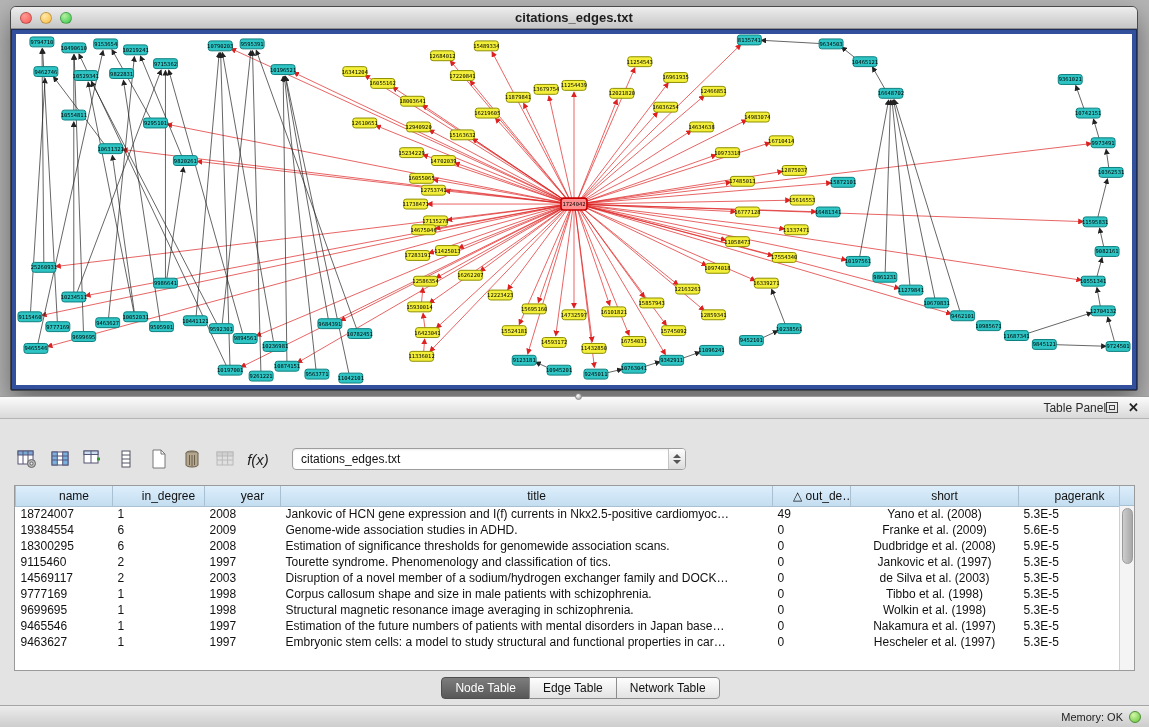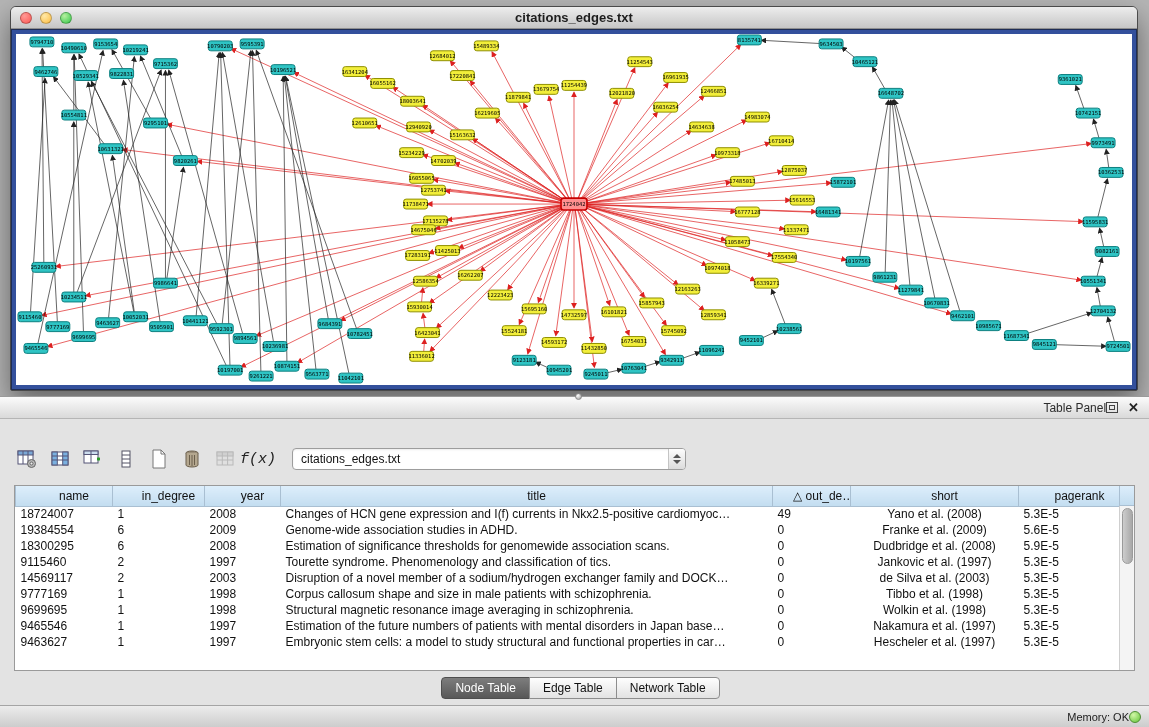--- a/index.html
+++ b/index.html
@@ -30,21 +30,21 @@
     justify-content:flex-end; padding:0 10px; font-size:12px; color:#2c2c2c; }
   .panel-hdr-btns { display:flex; align-items:center; gap:10px; }
   .float-ic { width:12px; height:11px; border:1.5px solid #444; position:relative; display:inline-block; }
   .float-ic::after { content:""; position:absolute; left:2px; top:2px; width:4px; height:3px; border:1px solid #444; }
   .close-ic { font-size:13px; font-weight:bold; color:#222; line-height:1; cursor:default; }
   .grip-dot { position:absolute; left:50%; top:-4px; width:7px; height:7px; border-radius:50%;
     background:radial-gradient(circle at 35% 30%, #fff, #9a9a9a); border:1px solid #888; }
 
   .toolbar { position:absolute; top:48px; left:14px; height:28px; display:flex; align-items:center; gap:7px; }
   .tool-btn { width:26px; height:26px; display:flex; align-items:center; justify-content:center; }
-  .fx { font-family:Liberation Mono, monospace; font-style:italic; font-size:15px; color:#222; }
+  .fx { font-family:Liberation Sans, sans-serif; font-style:italic; font-size:15px; color:#222; }
   .combo { margin-left:14px; width:394px; height:22px; background:#fff;
     border:1px solid #9d9d9d; border-radius:4px; display:flex; align-items:center;
     justify-content:space-between; padding-left:8px; font-size:12px; color:#111;
     box-shadow:inset 0 1px 2px rgba(0,0,0,.08); }
   .combo-arrows { width:17px; height:20px; border-left:1px solid #c4c4c4; display:flex;
     flex-direction:column; align-items:center; justify-content:center; gap:2px;
     background:linear-gradient(#fdfdfd,#dcdcdc); border-radius:0 3px 3px 0; }
   .arr-up { width:0; height:0; border-left:4px solid transparent; border-right:4px solid transparent; border-bottom:4px solid #555; }
   .arr-dn { width:0; height:0; border-left:4px solid transparent; border-right:4px solid transparent; border-top:4px solid #555; }
 
@@ -66,21 +66,21 @@
 
   .tabs { position:absolute; top:280px; left:6px; width:100%; display:flex; justify-content:center; }
   .tab { padding:3px 13px; font-size:12px; border:1px solid #8d8d8d; margin-left:-1px;
     background:linear-gradient(#fefefe,#e2e2e2); color:#111; }
   .tab:first-child { border-radius:4px 0 0 4px; margin-left:0; }
   .tab:last-child { border-radius:0 4px 4px 0; }
   .tab.active { background:linear-gradient(#7d7d7d,#585858); color:#fff; border-color:#4e4e4e; }
 
   .statusbar { position:absolute; left:0; bottom:0; width:1149px; height:22px;
     background:linear-gradient(#ececec,#cdcdcd); border-top:1px solid #a5a5a5;
-    display:flex; align-items:center; justify-content:flex-end; 
+    display:flex; align-items:center; justify-content:flex-end; gap:6px;
     padding-right:8px; font-size:11px; color:#222; }
   .mem-dot { width:12px; height:12px; border-radius:50%; border:1px solid #4f8f34;
     background:radial-gradient(circle at 35% 30%, #d2f7a8, #63c437); }
 </style>
 </head>
 <body>
 
 <div class="desktop">
 
   <div class="net-window">
@@ -852,21 +852,21 @@
               <th>△ out_de…</th>
               <th>short</th>
               <th>pagerank</th>
             </tr>
           </thead>
         <tbody id="tbody">
             <tr>
               <td>18724007</td>
               <td>1</td>
               <td>2008</td>
-              <td>Changes of HCN gene expression and I(f) currents in Nkx2.5-positive cardiomyoc…</td>
+              <td>Jankovic of HCN gene expression and I(f) currents in Nkx2.5-positive cardiomyoc…</td>
               <td>49</td>
               <td class="center">Yano et al. (2008)</td>
               <td>5.3E-5</td>
             </tr>
             <tr>
               <td>19384554</td>
               <td>6</td>
               <td>2009</td>
               <td>Genome-wide association studies in ADHD.</td>
               <td>0</td>

